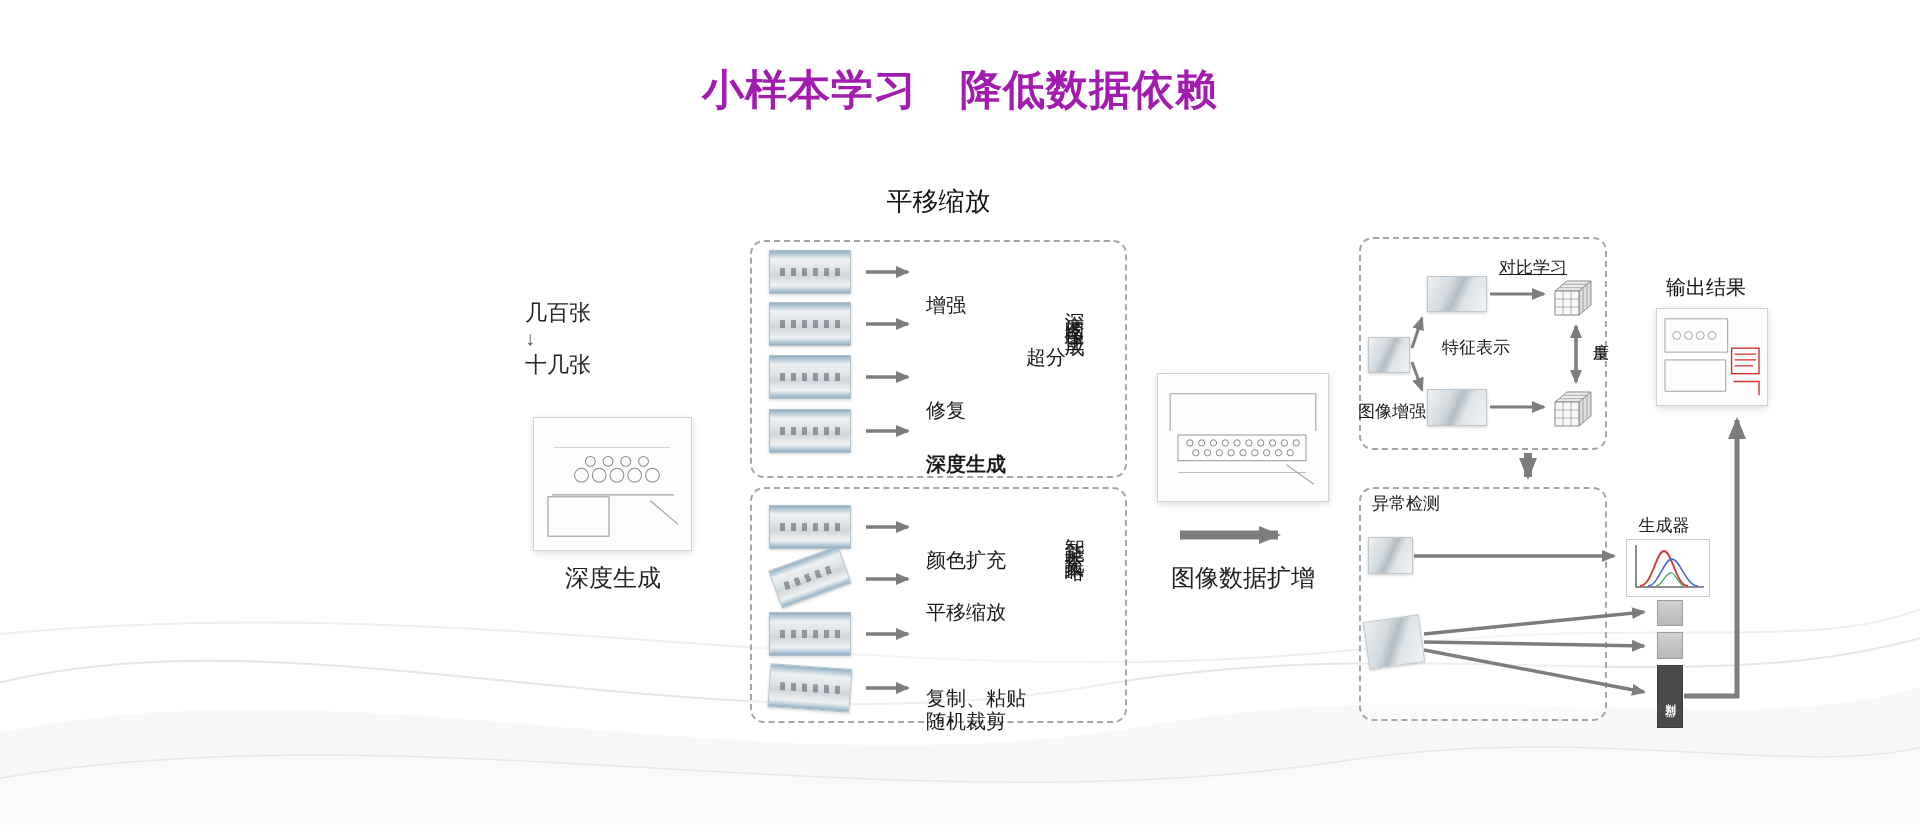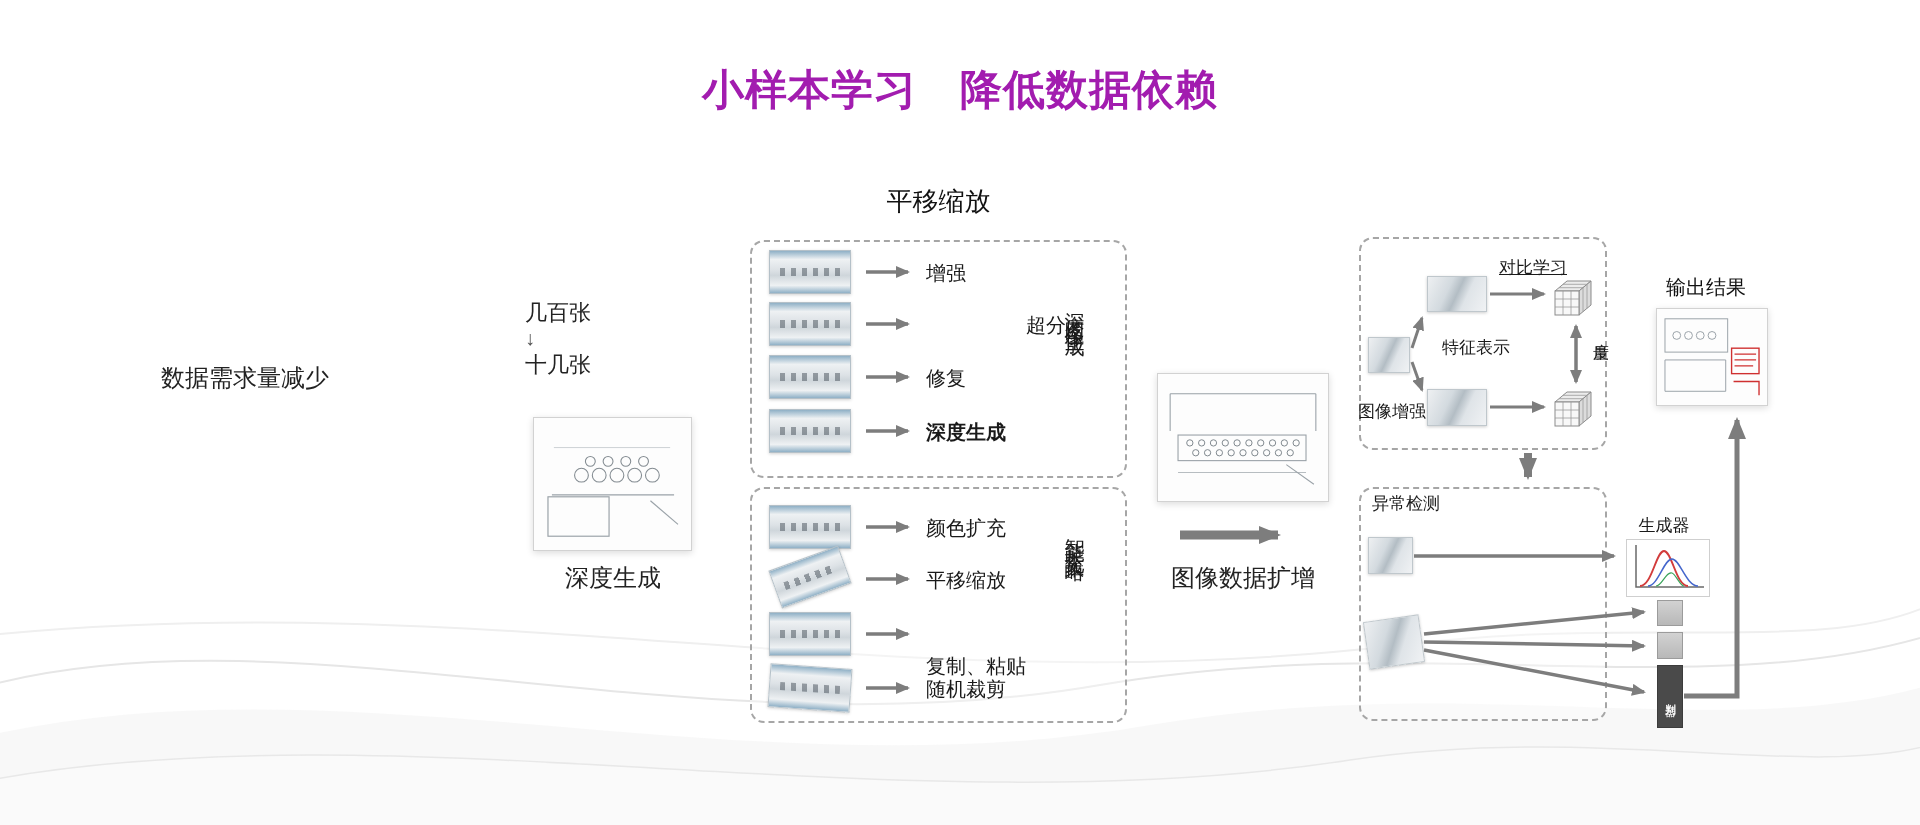--- a/index.html
+++ b/index.html
@@ -21,21 +21,21 @@
   .stat-value { font-size:64px; font-weight:700; color:#12A03C; line-height:1; white-space:nowrap; }
   .stat-marker { display:inline-block; font-size:22px; transform:translateY(-26px); margin-left:4px; color:#12A03C; }
   .stat-caption { margin-top:10px; font-size:24px; color:#222; }
 
   .counts { left:525px; top:300px; width:170px; text-align:left; font-size:22px; color:#222; line-height:1.15; }
   .counts .down { font-size:20px; color:#555; margin:2px 0; }
 
   .heading { font-size:26px; color:#111; }
   .caption { font-size:24px; color:#222; }
   .label-sm { font-size:17px; color:#1a1a1a; }
-  .row-label { font-size:20px; color:#1a1a1a; }
+  .row-label { font-size:20px; color:#1a1a1a;margin-top:32px; }
 
   .dashed-box { position:absolute; border:2px dashed #a6a6a6; border-radius:14px; background:rgba(255,255,255,.35); }
 
   .v { writing-mode:vertical-rl; text-orientation:upright; }
   .side-label { font-size:20px; letter-spacing:5px; color:#1a1a1a; }
 
   .thumb-strip { position:absolute; width:82px; height:44px;
     background:linear-gradient(180deg,#8fb0c6 0%,#eef1f3 20%,#dde2e6 45%,#cfd6db 58%,#eef1f3 82%,#8fb0c6 100%);
     border:1px solid #b4c0c8; box-shadow:0 1px 3px rgba(0,0,0,.18); }
   .thumb-strip::after { content:""; position:absolute; left:12%; right:12%; top:40%; height:20%;
@@ -72,21 +72,20 @@
   <svg class="waves" viewBox="0 0 1920 260" preserveAspectRatio="none">
     <path d="M-10,170 C350,90 750,230 1150,160 C1480,105 1720,180 1930,120 L1930,270 L-10,270 Z" fill="#f3f3f3" opacity="0.6"></path>
     <path d="M-10,215 C400,140 900,265 1350,195 C1600,158 1800,215 1930,180 L1930,270 L-10,270 Z" fill="#fafafa" stroke="#e8e8e8" stroke-width="1.5"></path>
     <path d="M-10,120 C300,40 700,190 1100,120 C1420,65 1700,140 1930,70" fill="none" stroke="#e6e6e6" stroke-width="2"></path>
     <path d="M-10,70 C500,20 900,140 1400,80 C1650,50 1820,90 1930,40" fill="none" stroke="#efefef" stroke-width="2"></path>
   </svg>
 
   <div class="abs page-title">小样本学习　降低数据依赖</div>
 
   <div class="abs stat-block">
-    <div class="stat-caption">数据需求量减少</div>
   </div>
 
   <div class="abs counts">
     <div>几百张</div>
     <div class="down">↓</div>
     <div>十几张</div>
   </div>
 
   <div class="thumb-draw" style="left:533px; top:417px; width:159px; height:134px;">
     <svg viewBox="0 0 159 134">

